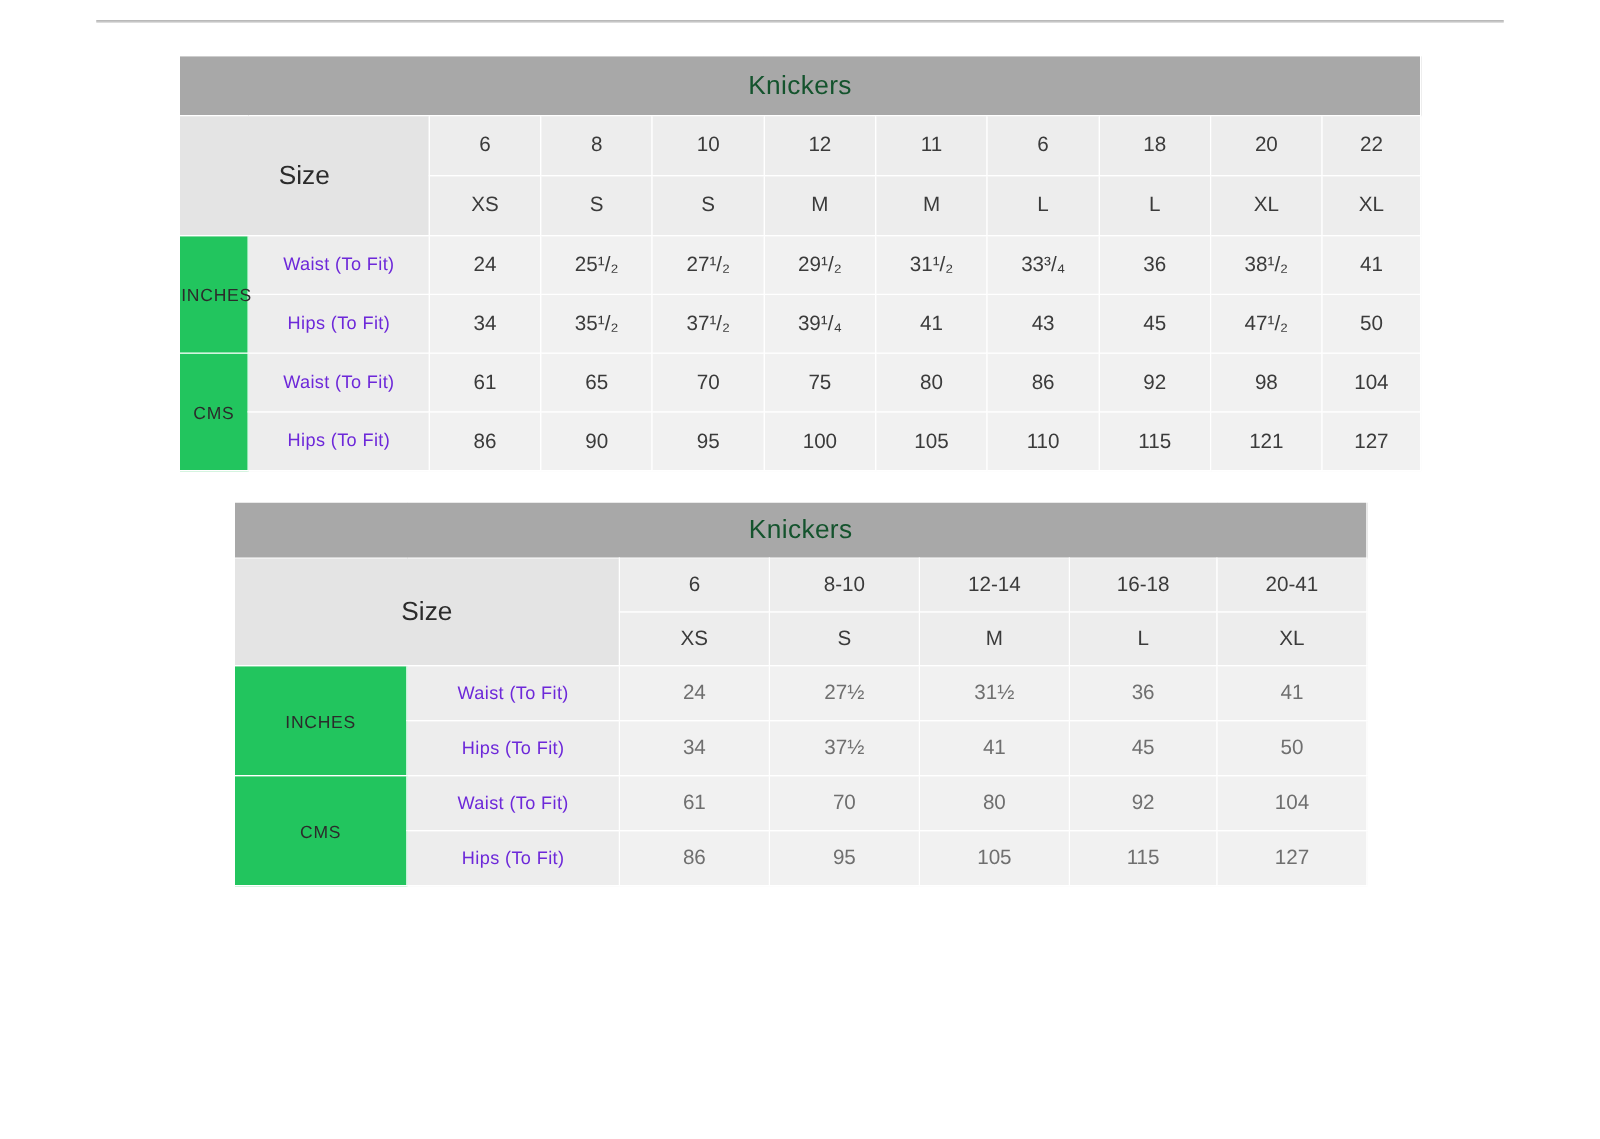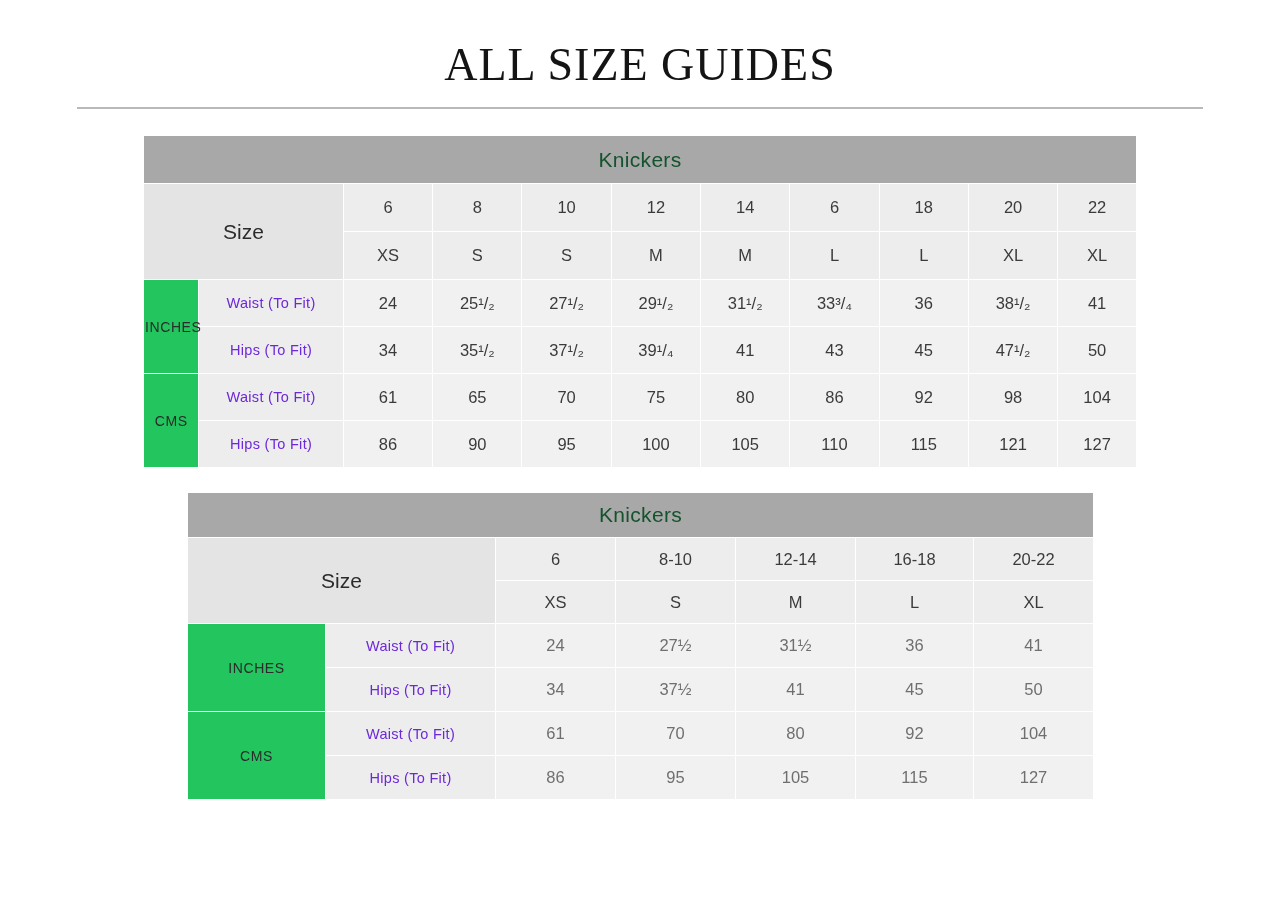--- a/index.html
+++ b/index.html
@@ -138,21 +138,20 @@
   .t2 .num-head, .t2 .letter-head { font-size: 16.5px; height: 40px; }
   .t2 .val { height: 41px; color: #6f6f6f; font-size: 16.5px; }
   .t2 .row-label { font-size: 14.5px; }
   .t2 .unit-cell { font-size: 14px; }
 </style>
 </head>
 <body>
 
 <div class="page">
 
-  <h1 class="page-title">ALL SIZE GUIDES</h1>
 
   <hr class="rule">
 
 
   <hr class="rule-2">
 
   <div class="table-wrap t1">
     <table class="size-table">
       <colgroup>
         <col style="width:52px">
@@ -170,21 +169,21 @@
       <tbody>
         <tr>
           <td class="tbl-title" colspan="11">Knickers</td>
         </tr>
         <tr>
           <td class="size-label" colspan="2" rowspan="2">Size</td>
           <td class="num-head">6</td>
           <td class="num-head">8</td>
           <td class="num-head">10</td>
           <td class="num-head">12</td>
-          <td class="num-head">14</td>
+          <td class="num-head">11</td>
           <td class="num-head">6</td>
           <td class="num-head">18</td>
           <td class="num-head">20</td>
           <td class="num-head">22</td>
         </tr>
         <tr>
           <td class="letter-head">XS</td>
           <td class="letter-head">S</td>
           <td class="letter-head">S</td>
           <td class="letter-head">M</td>
@@ -264,21 +263,21 @@
       <tbody>
         <tr>
           <td class="tbl-title" colspan="7">Knickers</td>
         </tr>
         <tr>
           <td class="size-label" colspan="2" rowspan="2">Size</td>
           <td class="num-head">6</td>
           <td class="num-head">8-10</td>
           <td class="num-head">12-14</td>
           <td class="num-head">16-18</td>
-          <td class="num-head">20-22</td>
+          <td class="num-head">20-41</td>
         </tr>
         <tr>
           <td class="letter-head">XS</td>
           <td class="letter-head">S</td>
           <td class="letter-head">M</td>
           <td class="letter-head">L</td>
           <td class="letter-head">XL</td>
         </tr>
 
         <tr>

